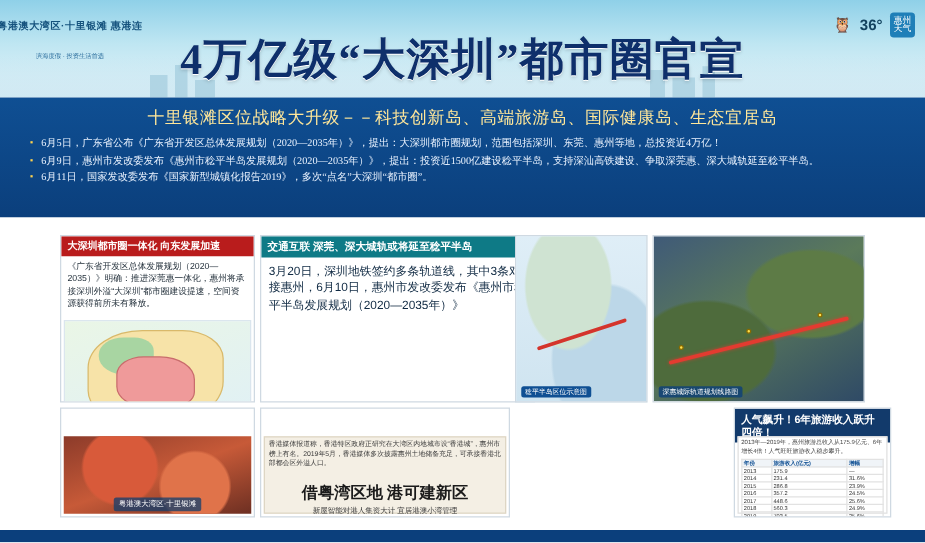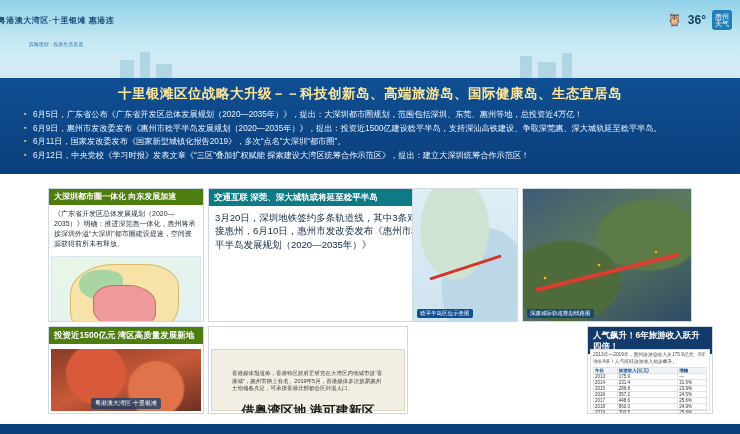--- a/index.html
+++ b/index.html
@@ -66,38 +66,38 @@
   }
 
   
   #band {
     position: absolute; left: 0; top: 78px; width: 740px; height: 96px;
     background: linear-gradient(180deg,#0f4f93 0%, #0b3f7c 100%);
     color: #ffffff;
     padding: 7px 24px 5px 24px;
   }
   #band-title {
-    text-align: center; font-size: 13.5px; font-weight: bold; color: #ffe79a;
+    text-align: center; font-size: 13.5px; font-weight: normal; color: #ffe79a;
     letter-spacing: .5px; margin-bottom: 6px;
   }
   #band ul { list-style: none; margin: 0; padding: 0; }
   #band li {
     font-size: 8.2px; line-height: 1.55; color: #eaf3ff;
-    padding-left: 9px; position: relative; margin-bottom: 1px;
+    padding-left: 9px; position: relative; margin-bottom: 1px; font-family: Liberation Serif, serif;
   }
   #band li::before {
     content: "▪"; position: absolute; left: 0; top: 0; color: #ffd34d; font-size: 7px;
   }
 
   
   #body { position: absolute; left: 0; top: 174px; width: 740px; height: 250px; background: #fff; }
 
   .panel { position: absolute; border: 1px solid #cfd9e2; background: #fff; overflow: hidden; }
   .ttl {
-    background: #4d7c0f; color: #fff; font-size: 8.5px; font-weight: bold;
+    background: #b91c1c; color: #fff; font-size: 8.5px; font-weight: bold;
     padding: 3px 5px; line-height: 1.25;
   }
   .ttl.teal { background: #0e7a86; }
   .ttl.dark { background: #123a6b; }
   .ttl.red  { background: #b3282d; }
   .ttl.green{ background: #177a4a; }
   .body-txt { font-size: 7px; line-height: 1.45; color: #25323d; padding: 4px 5px; }
 
   
   #panelA { left: 48px; top: 14px; width: 156px; height: 134px; }
@@ -173,21 +173,21 @@
   #panelE .photo {
     position: absolute; left: 2px; top: 22px; right: 2px; bottom: 2px;
     background:
       radial-gradient(circle at 30% 40%, #d85a3a 0 26%, transparent 28%),
       radial-gradient(circle at 70% 65%, #e0734a 0 24%, transparent 26%),
       linear-gradient(160deg,#8c3b2a 0%, #c75a38 50%, #6d2f22 100%);
   }
 
   #panelF .news {
     position: absolute; left: 2px; top: 22px; right: 2px; bottom: 2px;
-    background: #f4efe4; border: 1px solid #ded6c4; padding: 20px;
+    background: #f4efe4; border: 1px solid #ded6c4; padding: 3px;
   }
   #panelF .nhead {
     font-size: 13px; font-weight: bold; color: #1b1b1b; text-align: center;
     font-family: "Liberation Serif", serif; line-height: 1.2; margin-top: 10px;
   }
   #panelF .nsub {
     font-size: 6px; color: #3a3a3a; text-align: center; margin-top: 3px; line-height: 1.4;
   }
 
   #panelG .doc {
@@ -245,29 +245,29 @@
       <div class="zh">粤港澳大湾区·十里银滩 惠港连</div>
       <div class="sub">滨海度假 · 投资生活首选</div>
     </div>
 
     <div id="hero-right">
       <span class="bird">🦉</span>
       <span class="temp">36°</span>
       <span class="badge">惠州天气</span>
     </div>
 
+    <div id="headline">4万亿级“大深圳”都市圈官宣</div>
   </div>
 
   <div id="band">
     <div id="band-title">十里银滩区位战略大升级－－科技创新岛、高端旅游岛、国际健康岛、生态宜居岛</div>
     <ul>
       <li>6月5日，广东省公布《广东省开发区总体发展规划（2020—2035年）》，提出：大深圳都市圈规划，范围包括深圳、东莞、惠州等地，总投资近4万亿！</li>
       <li>6月9日，惠州市发改委发布《惠州市稔平半岛发展规划（2020—2035年）》，提出：投资近1500亿建设稔平半岛，支持深汕高铁建设、争取深莞惠、深大城轨延至稔平半岛。</li>
       <li>6月11日，国家发改委发布《国家新型城镇化报告2019》，多次“点名”大深圳“都市圈”。</li>
-      <li>6月12日，中央党校《学习时报》发表文章《“三区”叠加扩权赋能 探索建设大湾区统筹合作示范区》，提出：建立大深圳统筹合作示范区！</li>
     </ul>
   </div>
 
   <div id="body">
     <div class="margin" id="mleft"></div>
     <div class="margin" id="mright"></div>
 
     <div class="panel" id="panelA">
       <div class="ttl">大深圳都市圈一体化 向东发展加速</div>
       <div class="body-txt">《广东省开发区总体发展规划（2020—2035）》明确：推进深莞惠一体化，惠州将承接深圳外溢“大深圳”都市圈建设提速，空间资源获得前所未有释放。</div>
@@ -293,21 +293,20 @@
     <div class="panel" id="panelD">
       <div class="sat"></div>
       <div class="redline"></div>
       <div class="dot" style="left:12%;top:66%;"></div>
       <div class="dot" style="left:44%;top:56%;"></div>
       <div class="dot" style="left:78%;top:46%;"></div>
       <div style="position:absolute;left:4px;bottom:3px;font-size:5.5px;color:#fff;background:rgba(11,63,124,.8);padding:1px 3px;border-radius:2px;">深惠城际轨道规划线路图</div>
     </div>
 
     <div class="panel" id="panelE">
-      <div class="ttl">投资近1500亿元 湾区高质量发展新地</div>
       <div class="photo"></div>
       <div class="elogo">粤港澳大湾区·十里银滩</div>
     </div>
 
     <div class="panel" id="panelF">
       <div class="news">
         <div style="font-size:5.5px;line-height:1.4;color:#3a3a3a;">香港媒体报道称，香港特区政府正研究在大湾区内地城市设“香港城”，惠州市榜上有名。2019年5月，香港媒体多次披露惠州土地储备充足，可承接香港北部都会区外溢人口。</div>
         <div class="nhead">借粤湾区地 港可建新区</div>
         <div class="nsub">新屋智能对港人集资大计 宜居港澳小湾管理</div>
 

